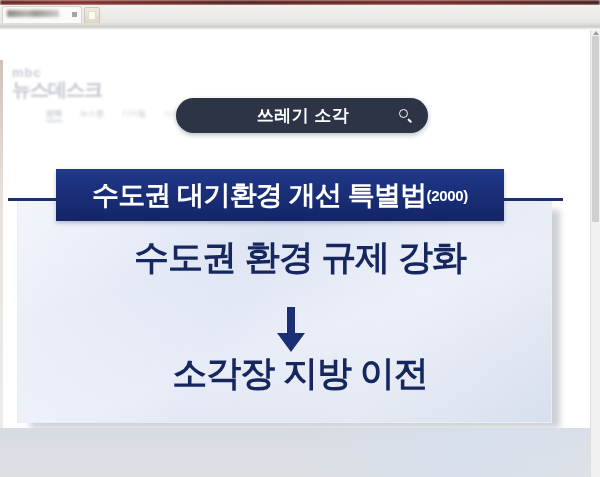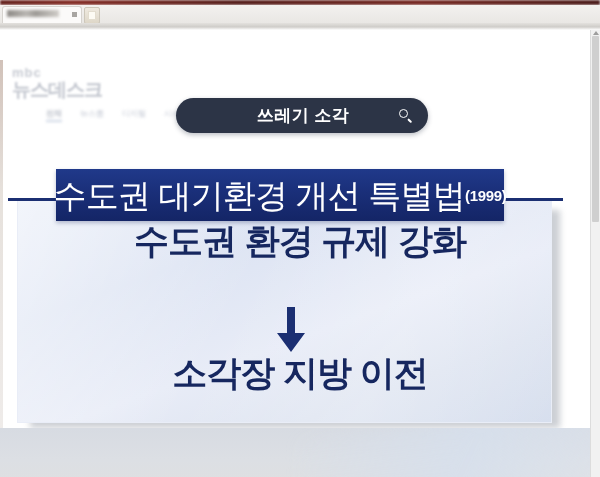--- a/index.html
+++ b/index.html
@@ -253,37 +253,37 @@
     width: 448px; height: 52px;
     background: linear-gradient(180deg,#20398a 0%, #1a2f79 45%, #142566 100%);
     box-shadow: 0 2px 4px rgba(20,35,90,.28);
     display: flex;
     align-items: center;
     justify-content: center;
     box-sizing: border-box;
   }
   .banner-text {
     color: #ffffff;
-    font-size: 33px;
-    font-weight: 400;
+    font-size: 27px;
+    font-weight: 700;
     letter-spacing: -.8px;
     white-space: nowrap;
     line-height: 1;
   }
   .banner-year {
     color: #ffffff;
     font-size: 15px;
     font-weight: 700;
     letter-spacing: -.3px;
   }
 
   
   .line1 {
     position: absolute;
-    left: 0; top: 193px;
+    left: 0; top: 209px;
     width: 600px;
     text-align: center;
     color: #16275f;
     font-size: 35px;
     font-weight: 800;
     letter-spacing: -1px;
     line-height: 1;
   }
   .line2 {
     position: absolute;
@@ -369,21 +369,21 @@
     <div class="card-shadow"></div>
     <div class="card">
       <div class="card-sheen"></div>
     </div>
 
     <div class="rule rule-left"></div>
     <div class="rule rule-right"></div>
 
     <div class="banner">
       <span class="banner-text">수도권 대기환경 개선 특별법</span>
-        <span class="banner-year">(1999)</span>
+        <span class="banner-year">(2000)</span>
     </div>
 
     <div class="line1">수도권 환경 규제 강화</div>
 
     <div class="arrow">
       <svg viewBox="0 0 38 45" width="38" height="45" aria-hidden="true">
         <path d="M15 0 h8 v26 h10 L19 45 L5 26 h10 z" fill="#1b2f72"></path>
       </svg>
     </div>
 

